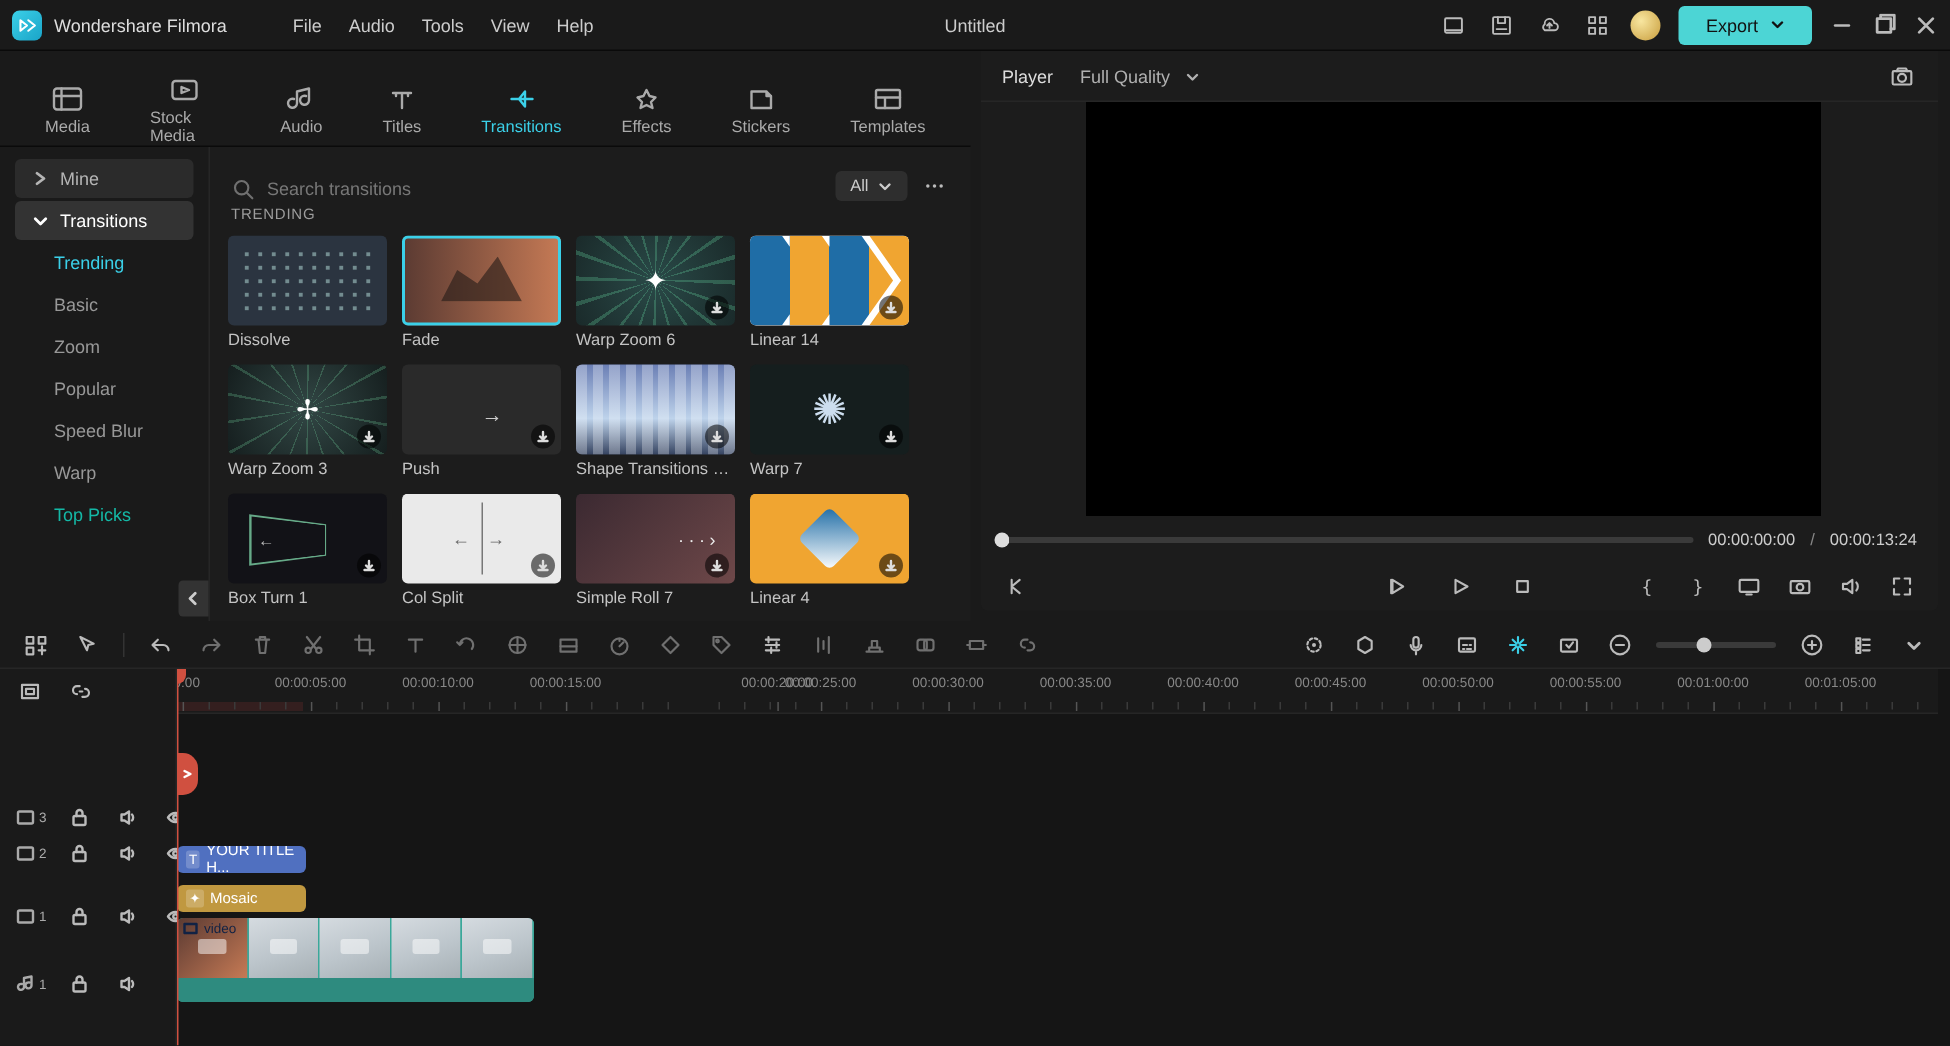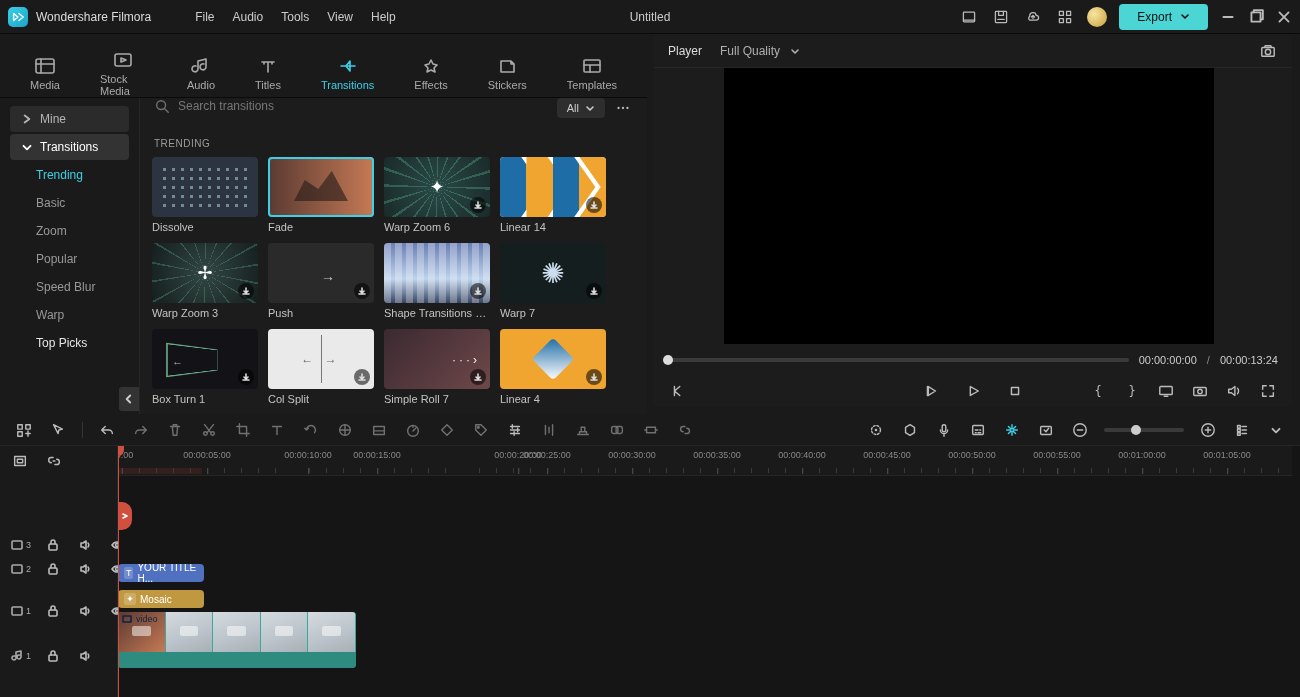--- a/index.html
+++ b/index.html
@@ -28,21 +28,21 @@
 .panel-body { position: absolute; top: 48px; left: 0; right: 0; bottom: 0; display: flex; }
 .sidebar { width: 140px; padding: 8px 10px; background: #1a1a1a; display: flex; flex-direction: column; gap: 2px; border-right: 1px solid #262626; position: relative; }
 .side-item { padding: 6px 10px; font-size: 12px; color: #b5b5b5; cursor: pointer; border-radius: 4px; display: flex; align-items: center; gap: 6px; }
 .side-item.group { background: #2b2b2b; }
 .side-item.selected-group { background: #333; font-weight: 500; color: #fff; }
 .side-sub { padding: 6px 10px 6px 26px; font-size: 12px; color: #989898; cursor: pointer; border-radius: 4px; }
 .side-sub.active { color: #3bd0e8; }
 .side-collapse { position: absolute; bottom: 12px; right: 0; width: 20px; height: 24px; background: #333; border-radius: 3px 0 0 3px; display: flex; align-items: center; justify-content: center; cursor: pointer; }
 
 .content-area { flex: 1; display: flex; flex-direction: column; background: #1c1c1c; }
-.search-row { height: 36px; display: flex; align-items: flex-start; padding: 0 14px; gap: 8px; }
+.search-row { height: 36px; display: flex; align-items: flex-end; padding: 0 14px; gap: 8px; }
 .search-box { flex: 1; display: flex; align-items: center; gap: 8px; }
 .search-input { background: transparent; border: none; outline: none; color: #ccc; font-size: 12px; flex: 1; }
 .search-input::placeholder { color: #777; }
 .filter-drop { background: #2e2e2e; padding: 4px 10px; border-radius: 4px; display: flex; align-items: center; gap: 6px; font-size: 11px; cursor: pointer; }
 .content-section-label { padding: 4px 14px 8px; font-size: 10px; color: #9c9c9c; letter-spacing: 0.5px; }
 .grid-wrap { flex: 1; overflow-y: auto; padding: 0 12px 8px; }
 .grid-wrap::-webkit-scrollbar { width: 8px; }
 .grid-wrap::-webkit-scrollbar-thumb { background: #444; border-radius: 4px; }
 .trans-grid { display: grid; grid-template-columns: repeat(4, 106px); gap: 10px 10px; }
 .thumb-item { display: flex; flex-direction: column; gap: 4px; cursor: pointer; }
@@ -294,21 +294,21 @@
               <path d="M3 5l3 3 3-3"></path>
             </svg>
           <span>Transitions</span>
         </div>
         <div class="side-sub active">Trending</div>
         <div class="side-sub">Basic</div>
         <div class="side-sub">Zoom</div>
         <div class="side-sub">Popular</div>
         <div class="side-sub">Speed Blur</div>
         <div class="side-sub">Warp</div>
-        <div class="side-sub" style="color:#e5e5e5">Top Picks</div>
+        <div class="side-sub" style="color:#14b8a6">Top Picks</div>
         <div class="side-collapse">
             <svg class="icon-xs" viewBox="0 0 12 12">
               <path d="M7 3L4 6l3 3"></path>
             </svg>
           </div>
       </div>
 
       <div class="content-area">
         <div class="search-row">
           <div class="search-box">
@@ -830,21 +830,21 @@
         <div class="tick" style="left: 4px;">00:00</div>
             <div class="minortick" style="left: 21px;"></div>
             <div class="minortick" style="left: 38px;"></div>
             <div class="minortick" style="left: 55px;"></div>
             <div class="minortick" style="left: 72px;"></div>
             <div class="tick" style="left: 89px;">00:00:05:00</div>
             <div class="minortick" style="left: 106px;"></div>
             <div class="minortick" style="left: 123px;"></div>
             <div class="minortick" style="left: 140px;"></div>
             <div class="minortick" style="left: 157px;"></div>
-            <div class="tick" style="left: 190px;">00:00:10:00</div>
+            <div class="tick" style="left: 174px;">00:00:10:00</div>
             <div class="minortick" style="left: 191px;"></div>
             <div class="minortick" style="left: 208px;"></div>
             <div class="minortick" style="left: 225px;"></div>
             <div class="minortick" style="left: 242px;"></div>
             <div class="tick" style="left: 259px;">00:00:15:00</div>
             <div class="minortick" style="left: 276px;"></div>
             <div class="minortick" style="left: 293px;"></div>
             <div class="minortick" style="left: 310px;"></div>
             <div class="minortick" style="left: 327px;"></div>
             <div class="tick" style="left: 360px; margin-left: 40px;">00:00:20:00</div>

